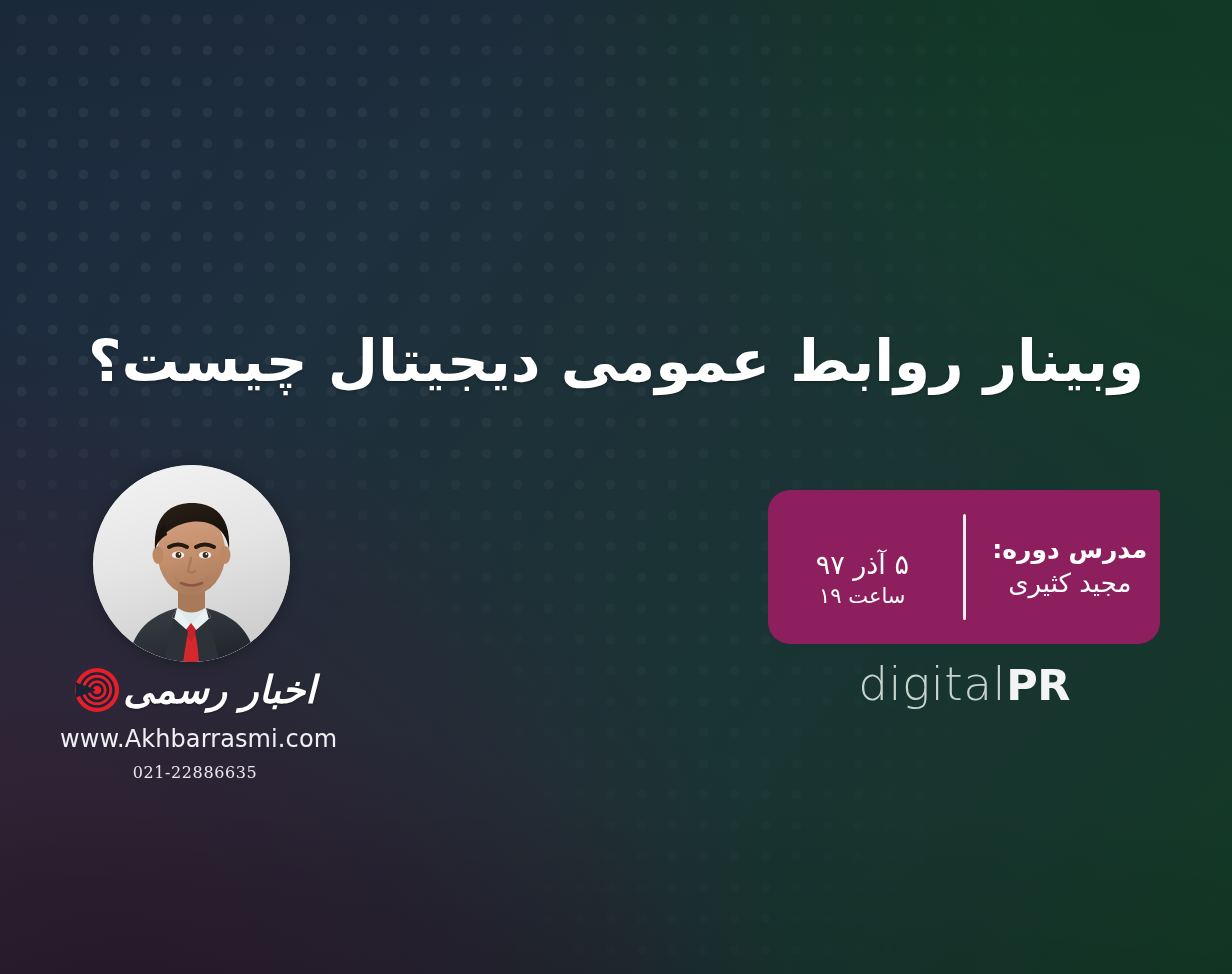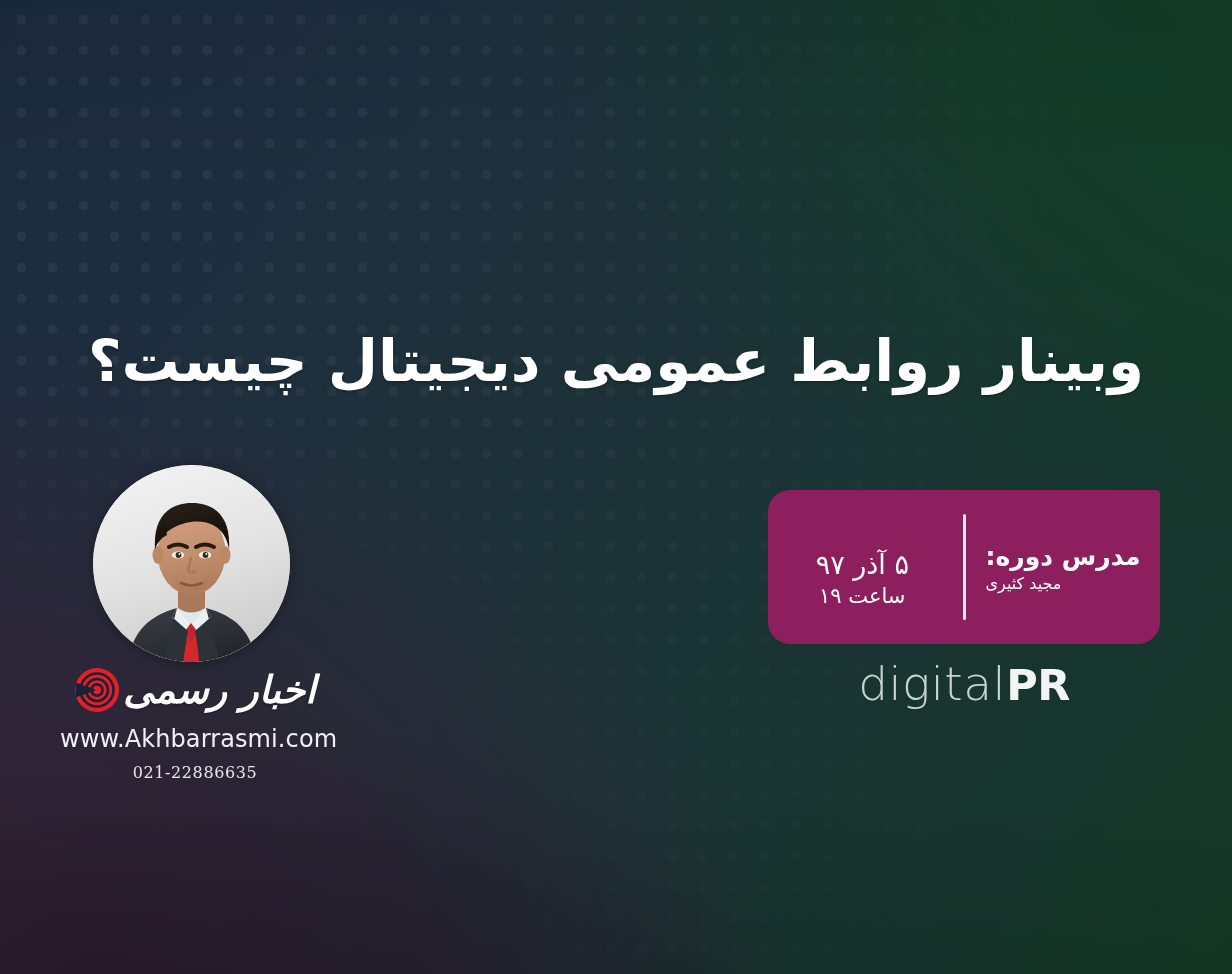--- a/index.html
+++ b/index.html
@@ -83,32 +83,32 @@
     background:#8e1f5e;
     border-radius:22px 4px 22px 22px;
     display:flex;
     flex-direction:row;
     align-items:center;
     direction:rtl;
     color:#ffffff;
   }
   .badge-instructor {
     width:50%;
-    text-align:left;
+    text-align:center;
     padding:0 6px 0 20px;
     direction:rtl;
   }
   .badge-role {
     font-size:25px;
     font-weight:700;
     line-height:1.34;
     white-space:nowrap;
   }
   .badge-name {
-    font-size:16px;
+    font-size:26px;
     font-weight:400;
     line-height:1.34;
     white-space:nowrap;
   }
   .badge-divider {
     width:3px;
     height:106px;
     background:rgba(255,255,255,0.92);
     border-radius:2px;
     flex:0 0 auto;

